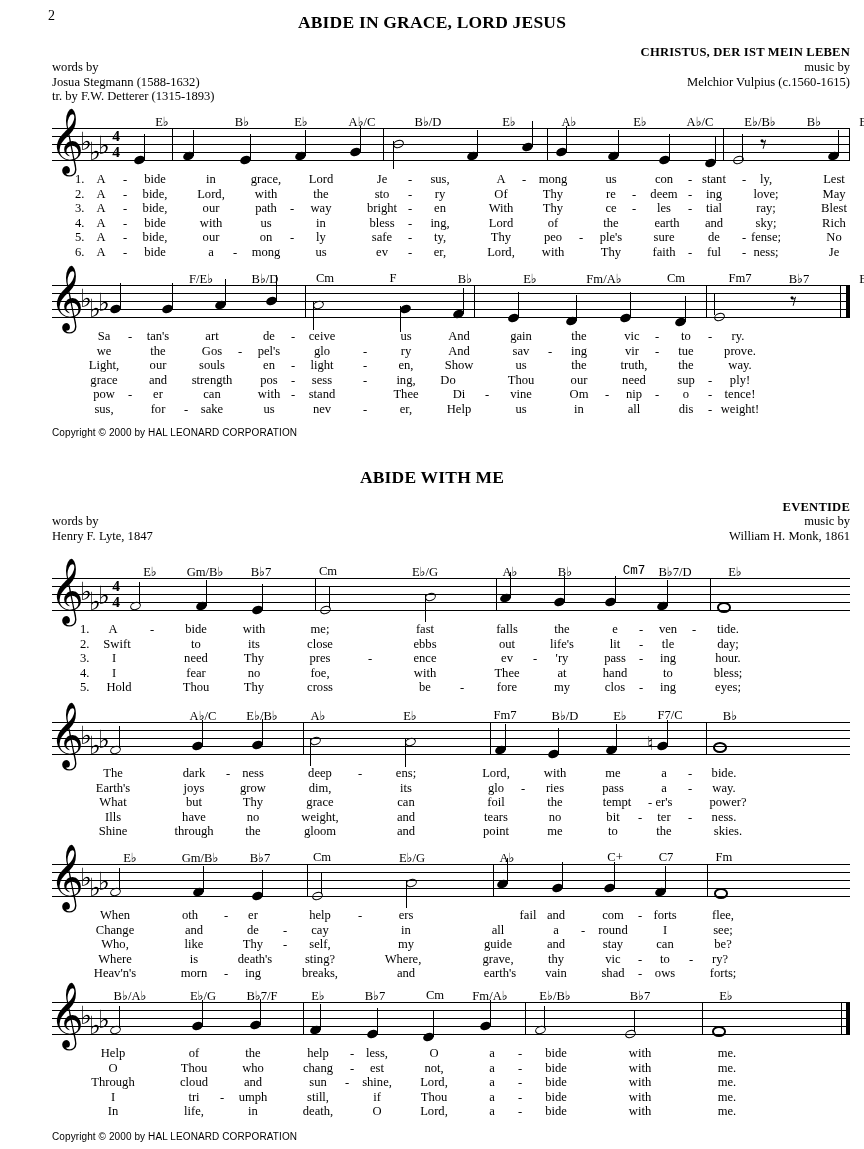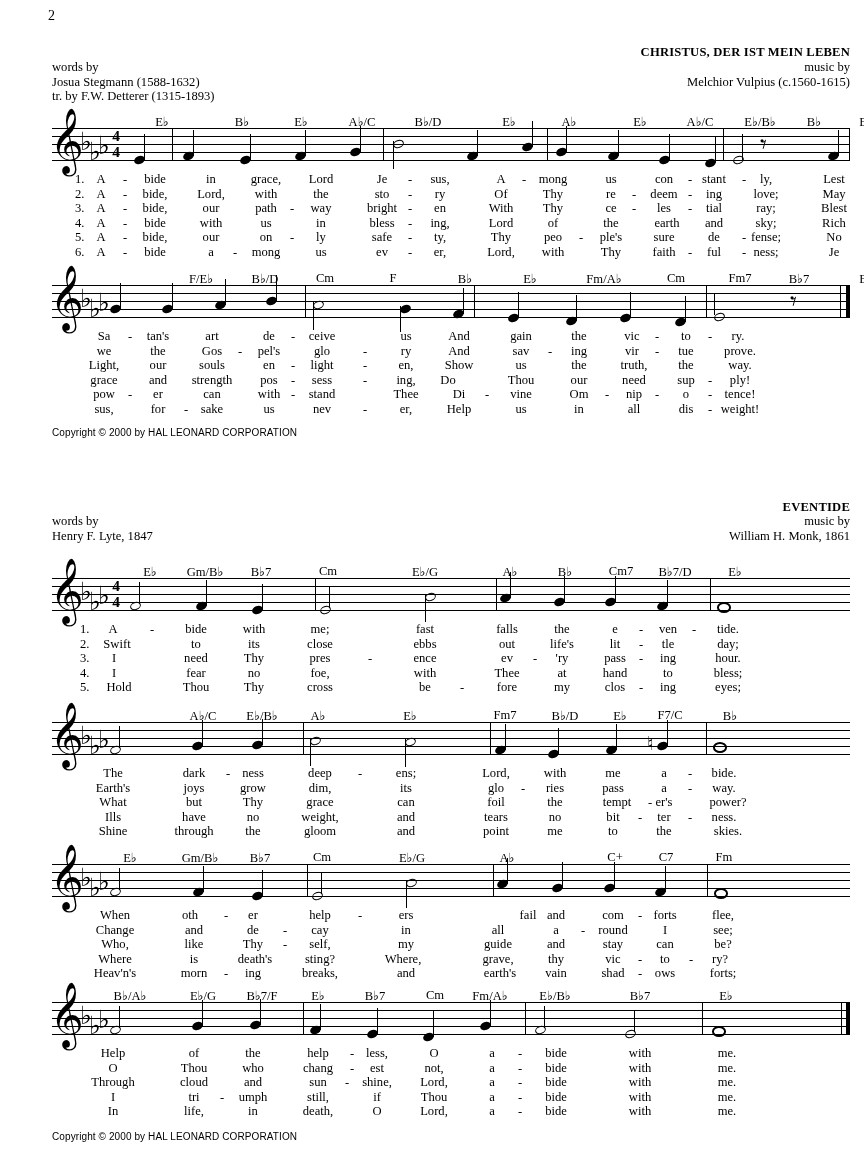--- a/index.html
+++ b/index.html
@@ -207,20 +207,21 @@
     transform: translateX(-50%);
   }
 </style>
 </head>
 <body>
 
 <div class="page">
 
   <div class="page-number">2</div>
 
+  <div class="song-title" style="top:12px">ABIDE IN GRACE, LORD JESUS</div>
 
   <div class="tunename" style="top:45px">CHRISTUS, DER IST MEIN LEBEN</div>
   <div class="credit right" style="top:60px">music by</div>
   <div class="credit right" style="top:75px">Melchior Vulpius (c.1560-1615)</div>
 
   <div class="credit left" style="top:60px">words by</div>
   <div class="credit left" style="top:75px">Josua Stegmann (1588-1632)</div>
   <div class="credit left" style="top:89px">tr. by F.W. Detterer (1315-1893)</div>
 
   <div class="system" style="top:128px">
@@ -592,20 +593,21 @@
         <span class="lyric-cell" style="left:634px">all</span>
         <span class="lyric-cell" style="left:686px">dis</span>
         <span class="hyph" style="left:710px">-</span>
         <span class="lyric-cell" style="left:740px">weight!</span>
       </div>
     </div>
   </div>
 
   <div class="copyright" style="top:427px">Copyright © 2000 by HAL LEONARD CORPORATION</div>
 
+  <div class="song-title" style="top:467px">ABIDE WITH ME</div>
 
   <div class="tunename" style="top:500px">EVENTIDE</div>
   <div class="credit right" style="top:514px">music by</div>
   <div class="credit right" style="top:529px">William H. Monk, 1861</div>
 
   <div class="credit left" style="top:514px">words by</div>
   <div class="credit left" style="top:529px">Henry F. Lyte, 1847</div>
 
   <div class="system" style="top:578px">
     <div class="staff-area">
@@ -650,21 +652,21 @@
     </div>
 
     <div class="chords-row">
       <div class="chord" style="left:150px; top:-14px;">E♭</div>
       <div class="chord" style="left:205px; top:-14px;">Gm/B♭</div>
       <div class="chord" style="left:261px; top:-14px;">B♭7</div>
       <div class="chord" style="left:328px; top:-14px;">Cm</div>
       <div class="chord" style="left:425px; top:-14px;">E♭/G</div>
       <div class="chord" style="left:510px; top:-14px;">A♭</div>
       <div class="chord" style="left:565px; top:-14px;">B♭</div>
-      <div class="chord" style="left:621px; top:-14px;">Cm7</div>
+      <div class="chord" style="left:634px; top:-14px;font-family:Liberation Mono, monospace;">Cm7</div>
       <div class="chord" style="left:675px; top:-14px;">B♭7/D</div>
       <div class="chord" style="left:735px; top:-14px;">E♭</div>
     </div>
 
     <div class="lyrics" style="top:44px">
       <div class="lyric-row">
         <span class="lyric-num" style="left:80px">1.</span>
         <span class="lyric-cell" style="left:113px">A</span>
         <span class="hyph" style="left:152px">-</span>
         <span class="lyric-cell" style="left:196px">bide</span>

